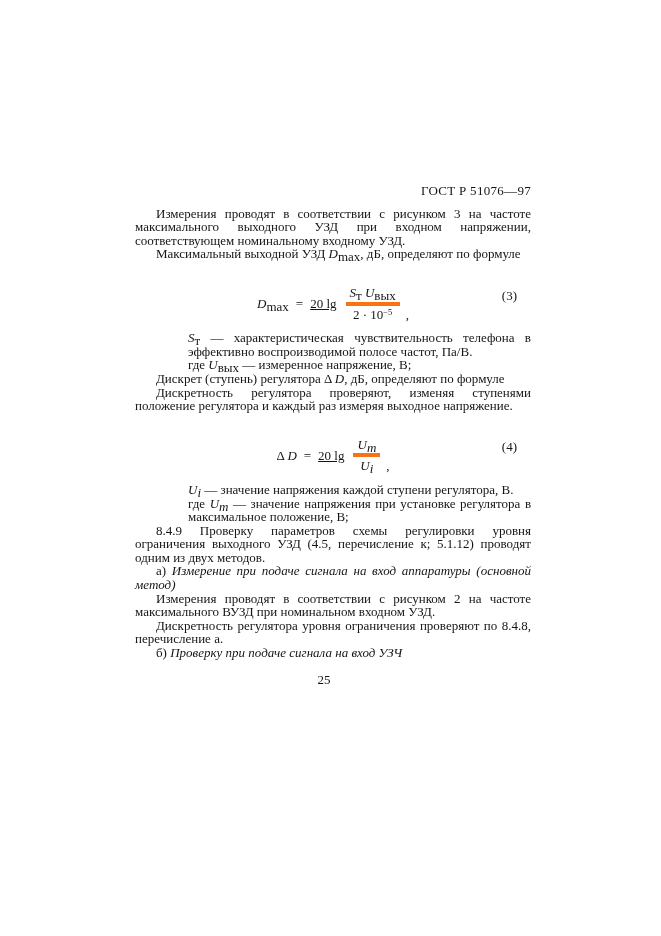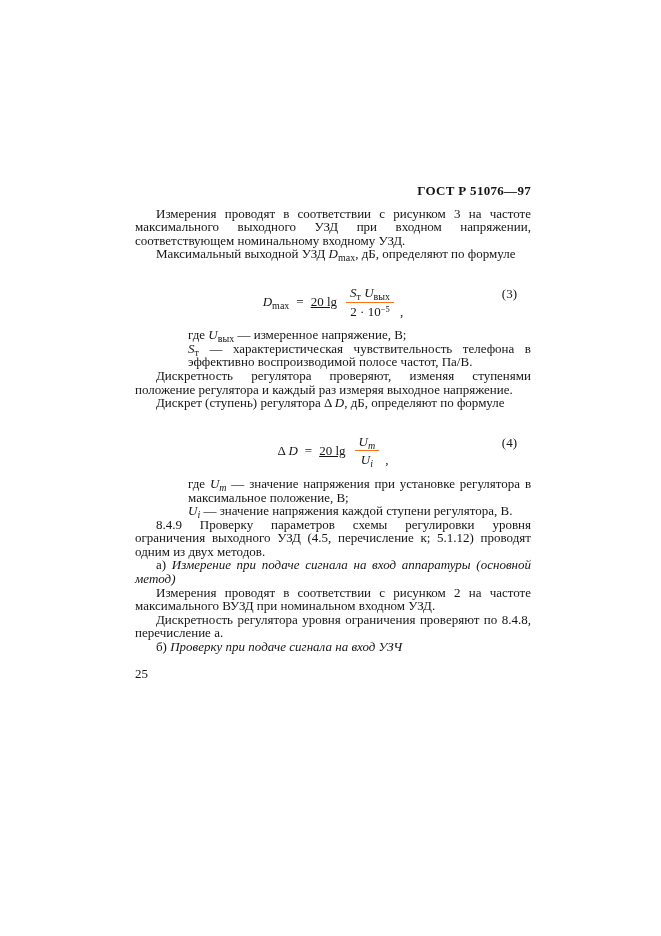--- a/index.html
+++ b/index.html
@@ -22,37 +22,37 @@
     top: 184px;
     width: 396px;
     font-size: 13px;
     line-height: 13.6px;
     text-align: justify;
     hyphens: auto;
     -webkit-hyphens: auto;
   }
   .header {
     text-align: right;
-    font-weight: bold;
+    font-weight: normal;
     margin-bottom: 9px;
     letter-spacing: 0.3px;
   }
   p.para {
     margin: 0;
     text-indent: 21px;
   }
   p.where {
     margin: 0;
     text-indent: 0;
   }
   .hang-a { padding-left: 53px; text-indent: -53px; }
   .hang-b { padding-left: 53px; text-indent: -25px; }
   i { font-style: italic; }
   sub {
-    font-size: 10px;
+    font-size: 13px;
     line-height: 0;
     vertical-align: -2.5px;
   }
   sub.it { font-style: italic; }
   sup {
     font-size: 8.5px;
     line-height: 0;
     vertical-align: 4px;
   }
   .formula {
@@ -68,37 +68,37 @@
   .frac {
     display: inline-flex;
     flex-direction: column;
     align-items: center;
     vertical-align: middle;
     margin: 0 3px;
   }
   .frac .num {
     display: block;
     padding: 0 4px 2px 4px;
-    border-bottom: 1px solid #f97316;
+    border-bottom: 4px solid #f97316;
     white-space: pre;
   }
   .frac .den {
     display: block;
     padding-top: 2px;
     white-space: pre;
   }
   .f-comma { align-self: flex-end; margin-left: 3px; }
   .f-label {
     position: absolute;
     right: 14px;
     top: 50%;
     transform: translateY(-50%);
   }
   .pagenum {
-    text-align: left;
+    text-align: center;
     padding-right: 18px;
     margin-top: 13px;
     text-indent: 0;
   }
 </style>
 </head>
 <body>
 
 <div class="page">
   <div class="content">
@@ -117,45 +117,45 @@
           <span class="f-coef">20 lg</span>
           <span class="frac">
             <span class="num"><i>S</i><sub>т</sub> <i>U</i><sub>вых</sub></span>
             <span class="den"><span>2 · 10</span><sup>−5</sup></span>
           </span>
           <span class="f-comma">,</span>
         </span>
       <span class="f-label">(3)</span>
     </div>
 
+    <p class="where hang-b"><i>S</i><sub>т</sub> <span>—</span> <span>характеристическая чувствительность телефона в эффективно воспроизводимой полосе частот, Па/В.</span></p>
+
     <p class="where hang-a"><span>где</span> <i>U</i><sub>вых</sub> <span>—</span> <span>измеренное напряжение, В;</span></p>
 
-    <p class="where hang-b"><i>S</i><sub>т</sub> <span>—</span> <span>характеристическая чувствительность телефона в эффективно воспроизводимой полосе частот, Па/В.</span></p>
+    <p class="para"><span>Дискрет (ступень) регулятора </span><span>Δ </span><i>D</i><span>, дБ, определяют по формуле</span></p>
 
     <p class="para">Дискретность регулятора проверяют, изменяя ступенями положение регулятора и каждый раз измеряя выходное напряжение.</p>
-
-    <p class="para"><span>Дискрет (ступень) регулятора </span><span>Δ </span><i>D</i><span>, дБ, определяют по формуле</span></p>
 
     <div class="formula">
       <span class="f-body">
           <span class="f-lhs"><span>Δ </span><i>D</i></span>
           <span class="f-eq">=</span>
           <span class="f-coef">20 lg</span>
           <span class="frac">
             <span class="num"><i>U</i><sub class="it">m</sub></span>
             <span class="den"><i>U</i><sub class="it">i</sub></span>
           </span>
           <span class="f-comma">,</span>
         </span>
       <span class="f-label">(4)</span>
     </div>
 
+    <p class="where hang-b"><i>U</i><sub class="it">i</sub> <span>—</span> <span>значение напряжения каждой ступени регулятора, В.</span></p>
+
     <p class="where hang-a"><span>где</span> <i>U</i><sub class="it">m</sub> <span>—</span> <span>значение  напряжения при  установке регулятора в максимальное положение, В;</span></p>
-
-    <p class="where hang-b"><i>U</i><sub class="it">i</sub> <span>—</span> <span>значение напряжения каждой ступени регулятора, В.</span></p>
 
     <p class="para">8.4.9 Проверку параметров схемы регулировки уровня ограничения выходного УЗД (4.5, перечисление к; 5.1.12) проводят одним из двух методов.</p>
 
     <p class="para"><span>а) </span><i>Измерение при подаче сигнала на вход аппаратуры (основной метод)</i></p>
 
     <p class="para">Измерения проводят в соответствии с рисунком 2 на частоте максимального ВУЗД при номинальном входном УЗД.</p>
 
 
     <p class="para">Дискретность регулятора уровня ограничения проверяют по 8.4.8, перечисление а.</p>
 

